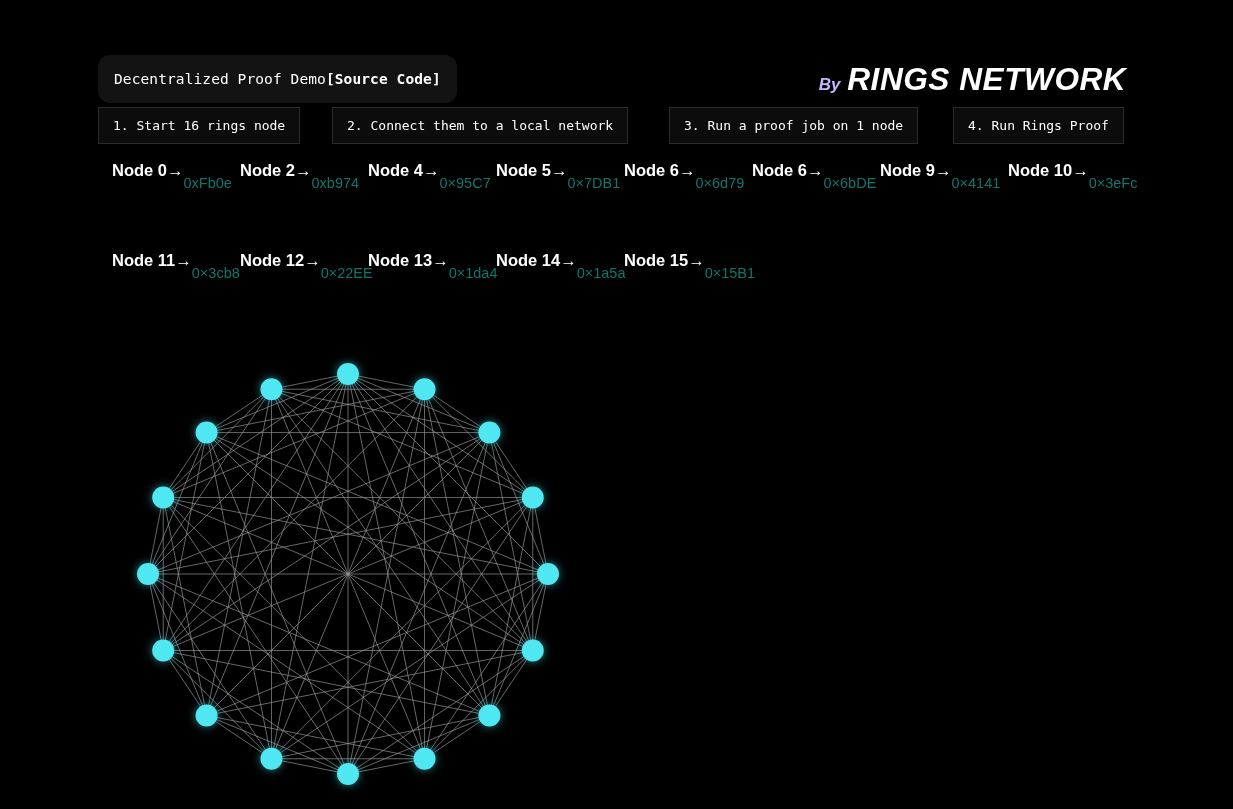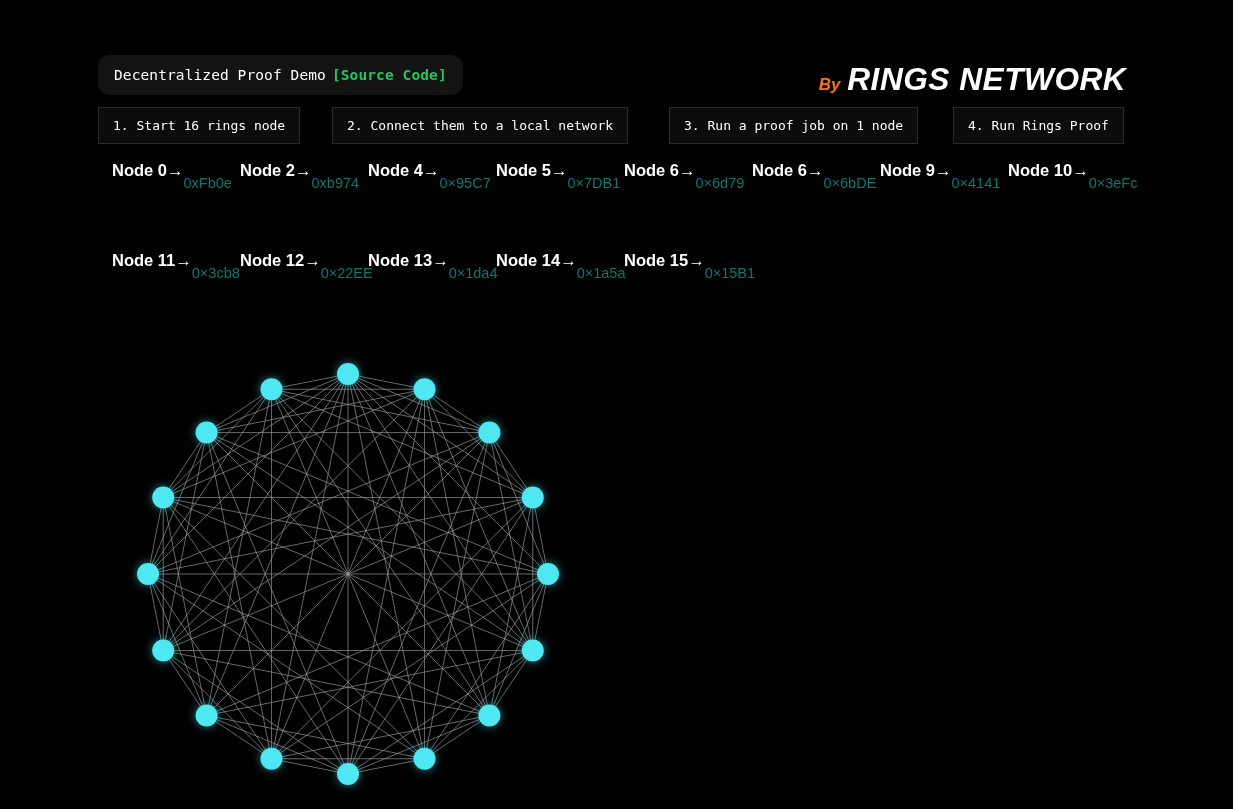--- a/index.html
+++ b/index.html
@@ -22,62 +22,61 @@
     position: absolute;
     left: 0; top: 0;
     width: 1233px;
     height: 105px;
   }
 
   .title-chip {
     position: absolute;
     left: 98px;
     top: 55px;
-    height: 40px;
+    height: 48px;
     display: flex;
     align-items: center;
     padding: 12px 16px;
     background: #131313;
     border-radius: 12px;
     white-space: nowrap;
   }
 
   .title-chip .title-text {
     font-family: "DejaVu Sans Mono", "Liberation Mono", monospace;
     font-size: 14.5px;
     font-weight: 400;
     color: #ffffff;
     letter-spacing: 0.1px;
   }
 
   .title-chip .source-link {
     font-family: "DejaVu Sans Mono", "Liberation Mono", monospace;
     font-size: 14.5px;
     font-weight: 700;
-    color: #22c55e;
-    margin-left: 6px;
+    color: #ffffff;
     text-decoration: none;
     letter-spacing: 0.1px;
   }
 
   .brand {
     position: absolute;
     right: 110px;
     top: 62px;
     display: flex;
     align-items: baseline;
     gap: 9px;
     white-space: nowrap;
   }
 
   .brand-by {
     font-size: 17px;
     font-weight: 700;
     font-style: italic;
-    color: #f97316;
+    color: #c4b5fd;
     letter-spacing: 0px;
   }
 
   .brand-name {
     font-size: 31px;
     font-weight: 700;
     font-style: italic;
     color: #ffffff;
     letter-spacing: 0.5px;
     transform: scaleX(1.02);

